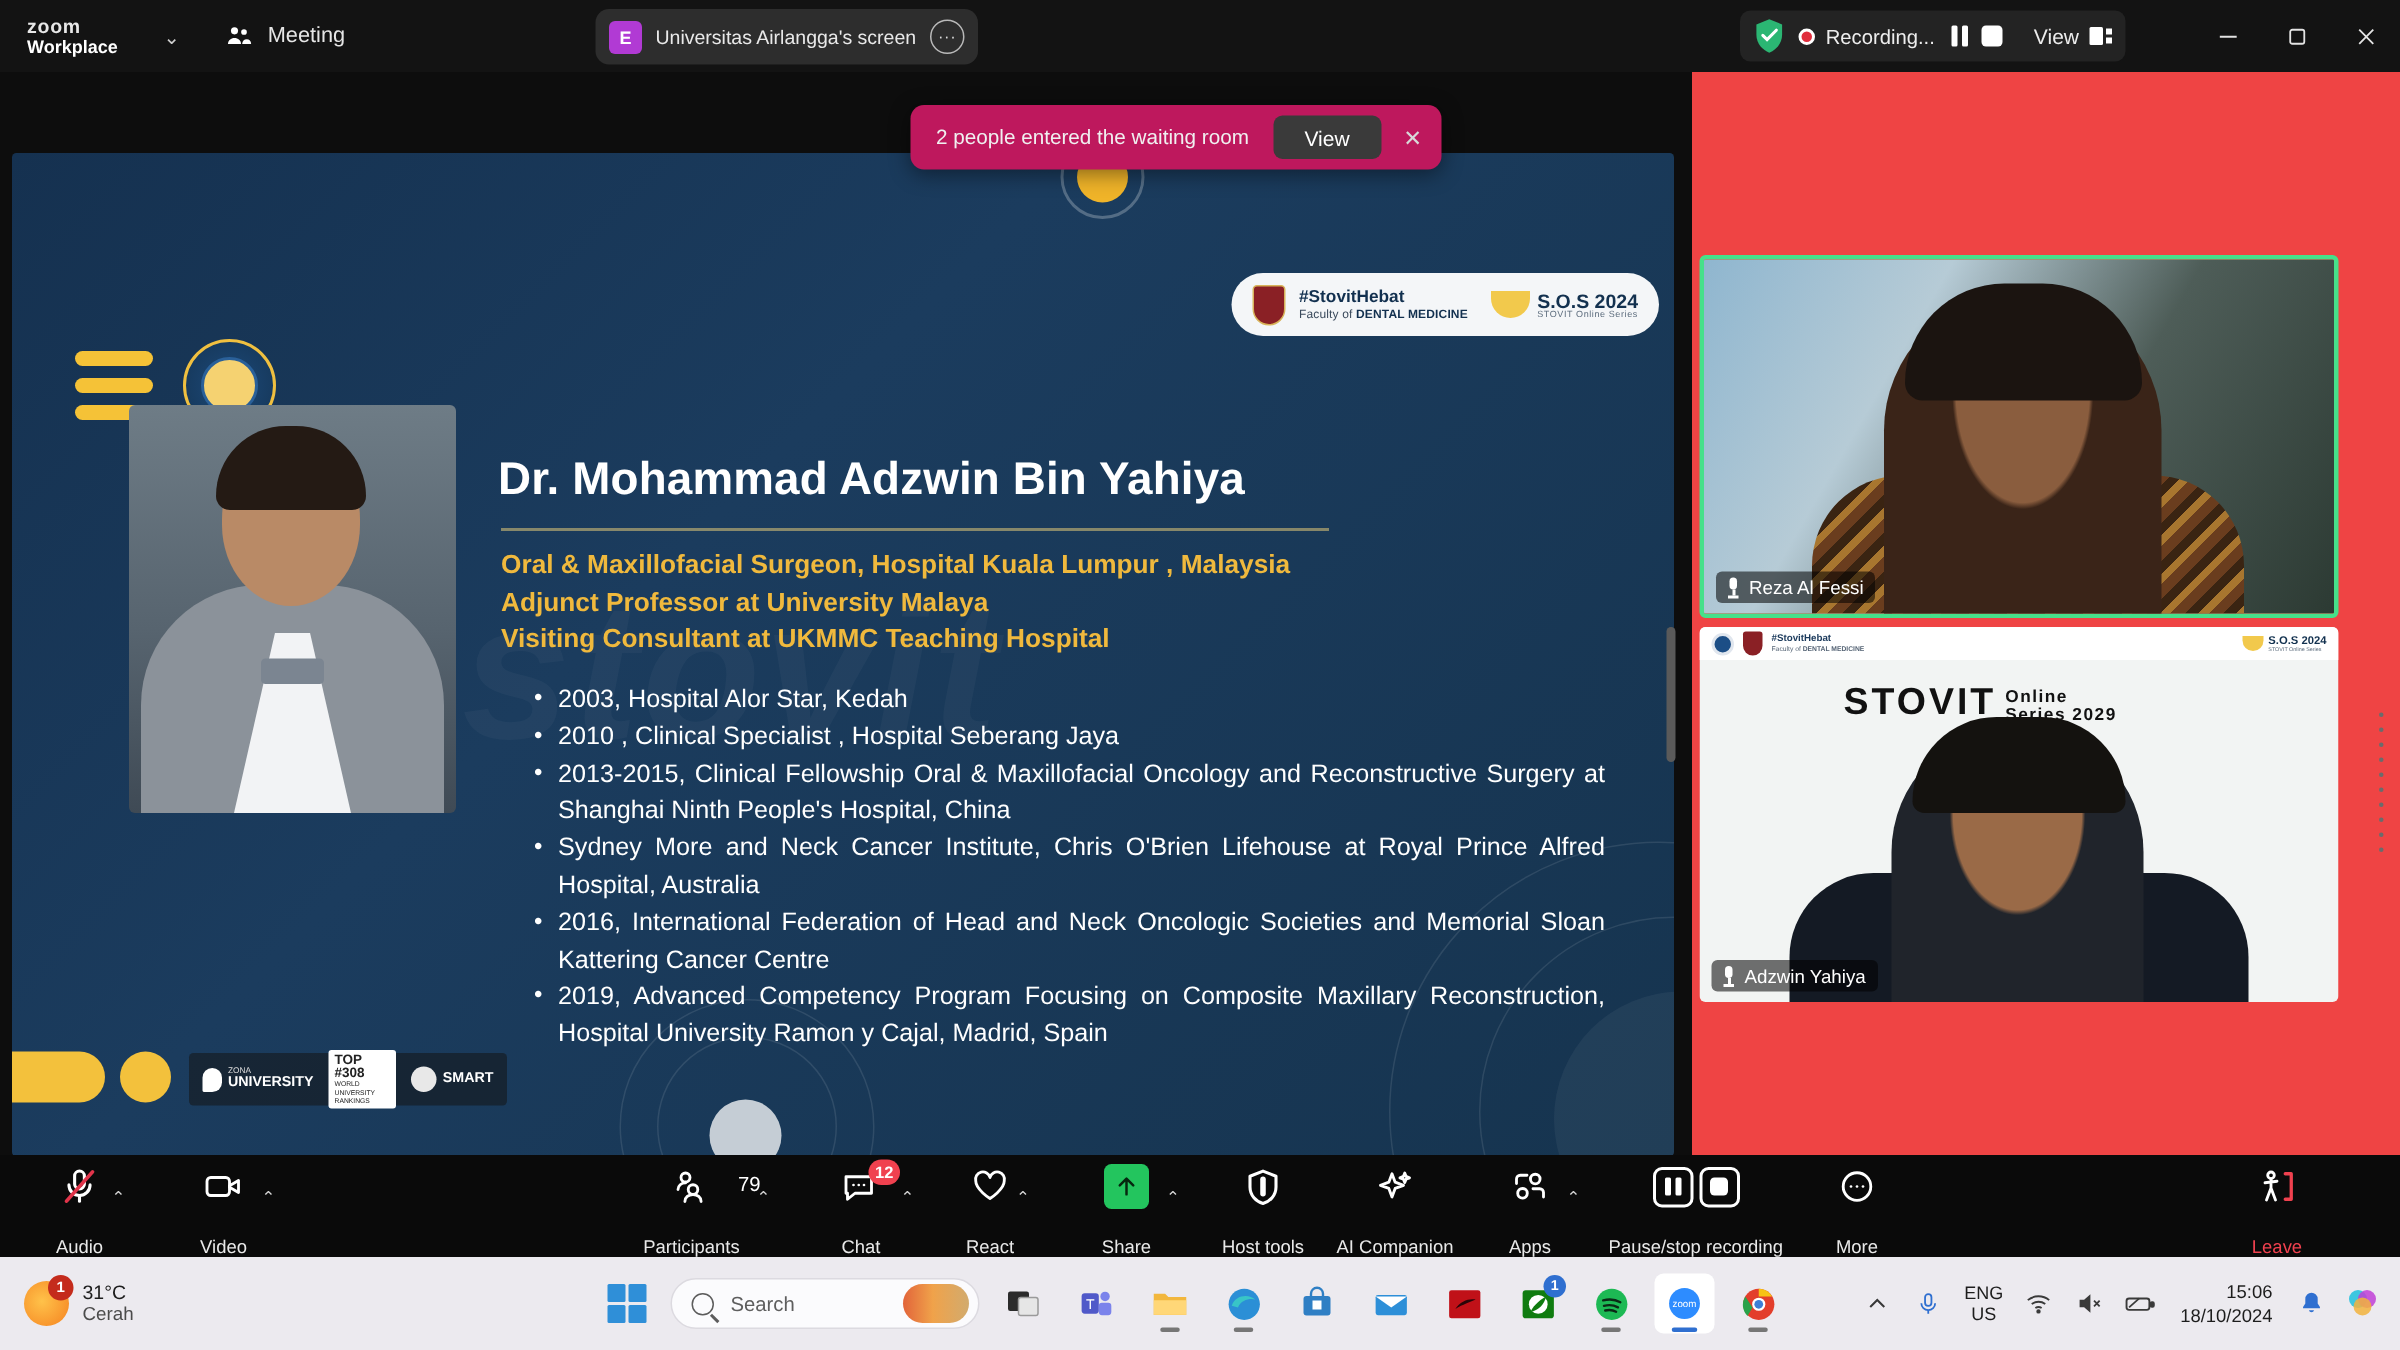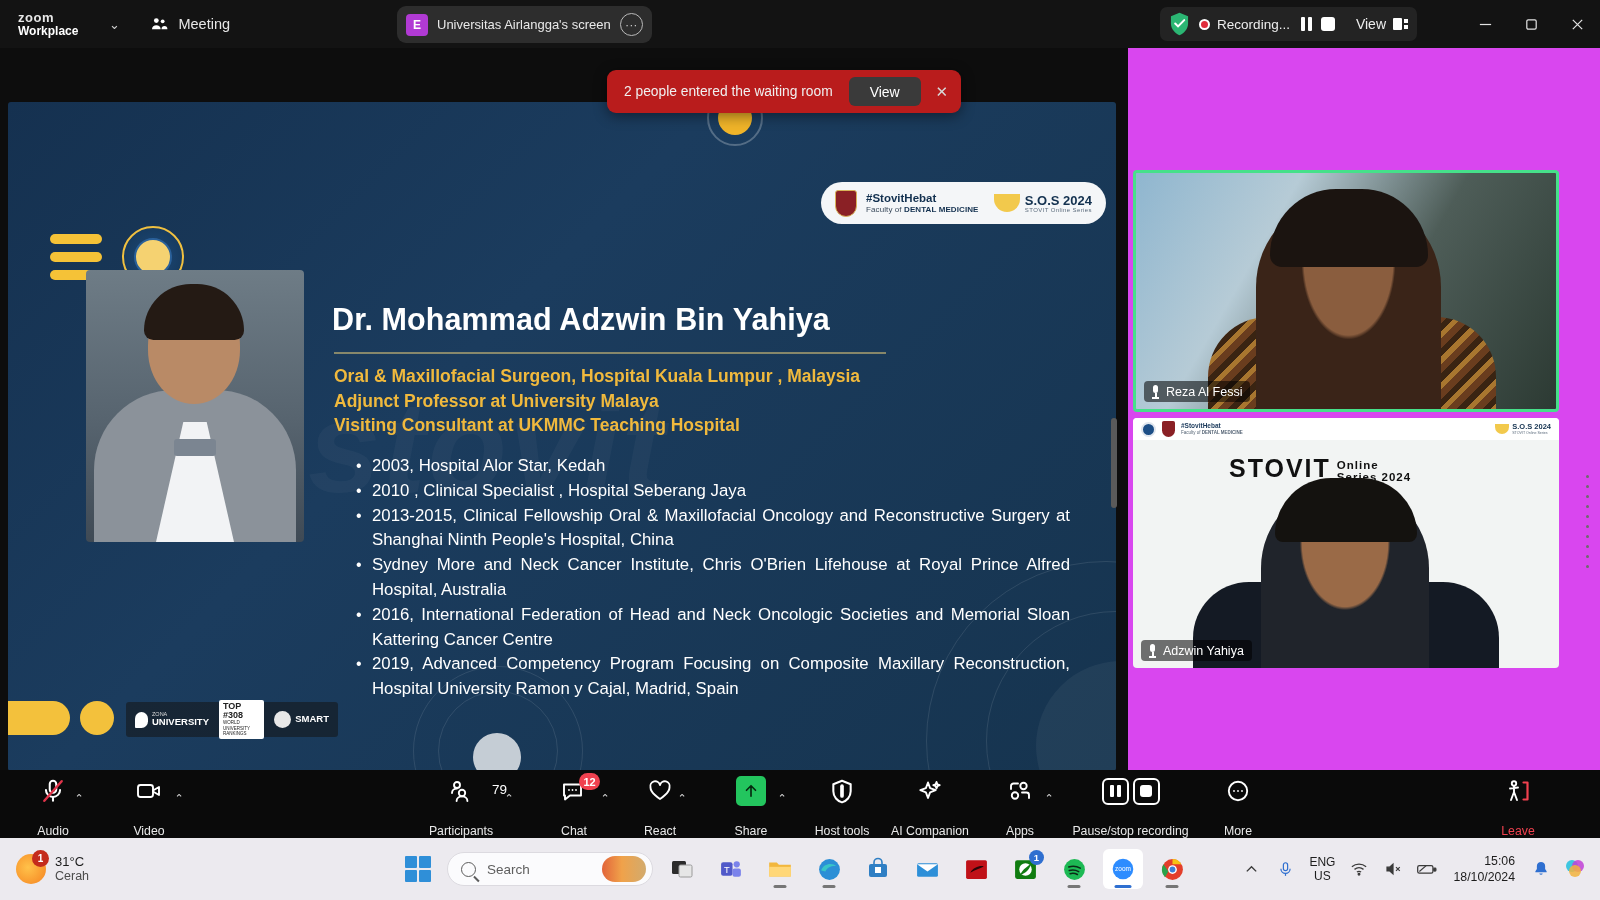--- a/index.html
+++ b/index.html
@@ -174,33 +174,33 @@
   .pill-yellow-2 { position: absolute; left: 72px; bottom: 36px; width: 34px; height: 34px; background: #f3c13c; border-radius: 50%; }
 
   .stage-scrollbar {
     position: absolute; right: 3px; top: 370px; width: 6px; height: 90px;
     background: #5a5a5a; border-radius: 3px;
   }
 
   
   .notif {
     position: absolute; left: 607px; top: 70px; width: 354px; height: 43px;
-    background: #b91c1c; border-radius: 9px; display: flex; align-items: center; padding: 0 8px 0 17px;
+    background: #be185d; border-radius: 9px; display: flex; align-items: center; padding: 0 8px 0 17px;
     box-shadow: 0 3px 14px rgba(0,0,0,.45);
   }
   .notif-text { color: #f0f0f0; font-size: 13.8px; white-space: nowrap; }
   .notif-view {
     margin-left: 16px; height: 29px; padding: 0 21px; background: #3a3a3a; border: none;
     border-radius: 6px; color: #fff; font-size: 14px; font-family: inherit;
   }
   .notif-close { margin-left: 10px; width: 26px; height: 26px; color: #d8d8d8; font-size: 15px;
     display:flex; align-items:center; justify-content:center; background:none; border:none; }
 
   
-  .tiles { position: absolute; left: 1128px; top: 48px; width: 472px; height: 722px; background: #d946ef; }
+  .tiles { position: absolute; left: 1128px; top: 48px; width: 472px; height: 722px; background: #ef4444; }
   .tile { position: absolute; left: 5px; width: 426px; border-radius: 4px; overflow: hidden; }
   .tile1 { top: 122px; height: 242px; border: 3px solid #46e08a; }
   .tile2 { top: 370px; height: 250px; }
   .tile1 .bg {
     position: absolute; inset: 0;
     background: linear-gradient(120deg,#8fb6cf 0%,#b6cbd6 30%,#4e5d58 60%,#2c3a33 100%);
     filter: blur(0px);
   }
   .t1-person {
     position: absolute; left: 120px; top: 22px; width: 185px; height: 220px;
@@ -493,21 +493,21 @@
           <div>
             <div class="tt">S.O.S 2024</div>
             <div class="bb">STOVIT Online Series</div>
           </div>
         </div>
       </div>
       <div class="t2-title">
         <div class="big">STOVIT</div>
         <div>
           <div class="sm">Online</div>
-          <div class="sm">Series 2024</div>
+          <div class="sm">Series 2029</div>
         </div>
       </div>
       <div class="t2-july">July</div>
       <div class="t2-suit"></div>
       <div class="t2-shirt"></div>
       <div class="t2-person"></div>
       <div class="t2-hair"></div>
       <div class="tile-name">
         <span class="mic">
             <i class="cap"></i>

